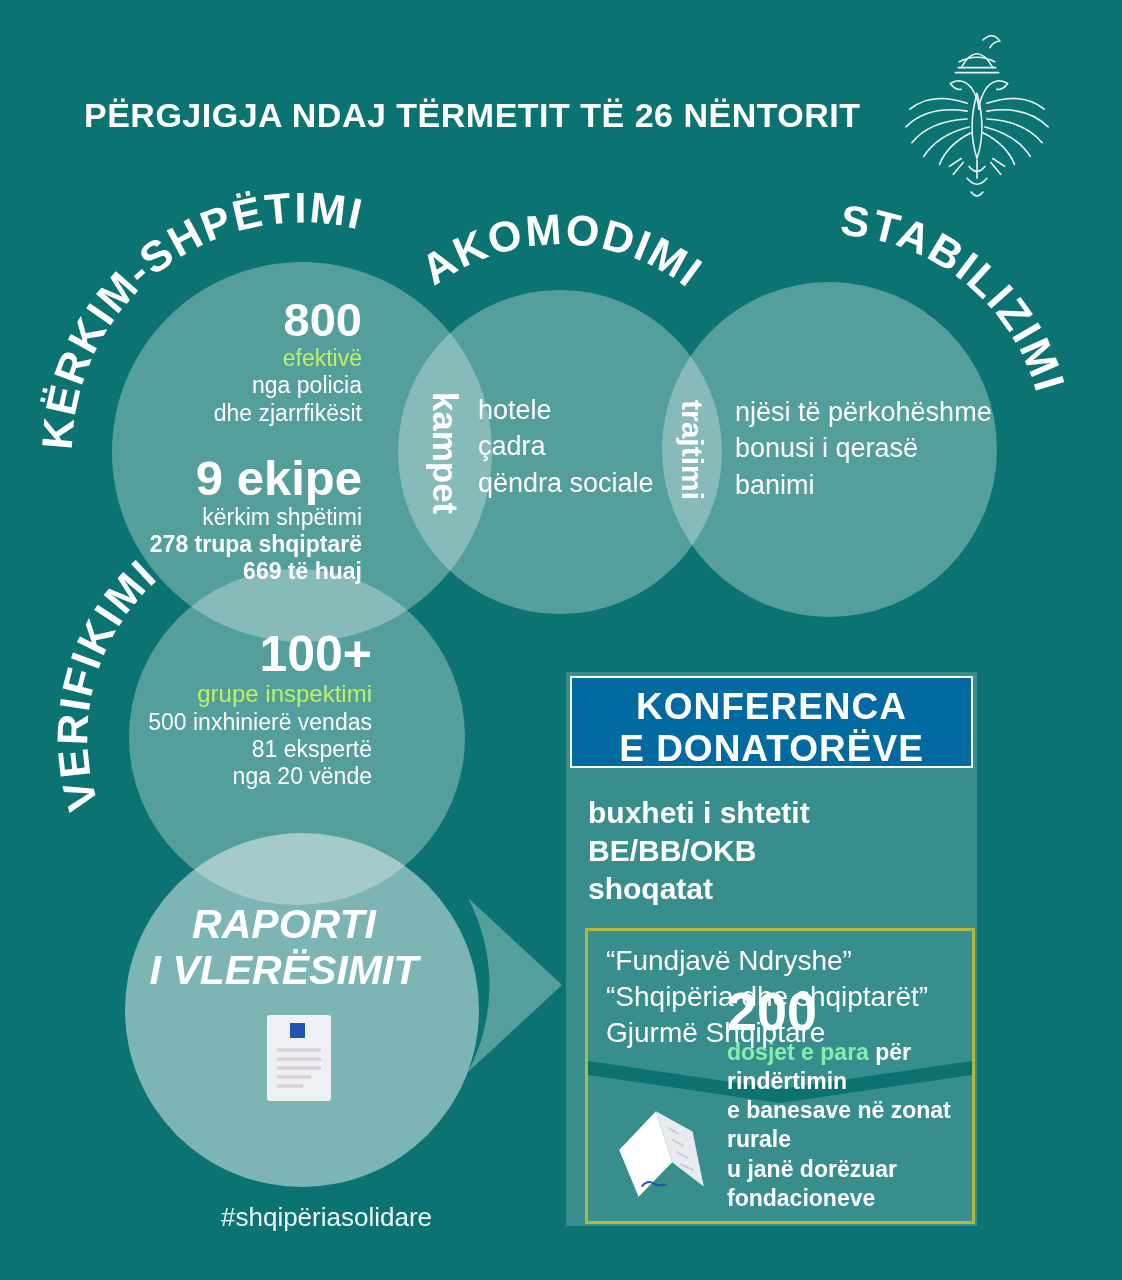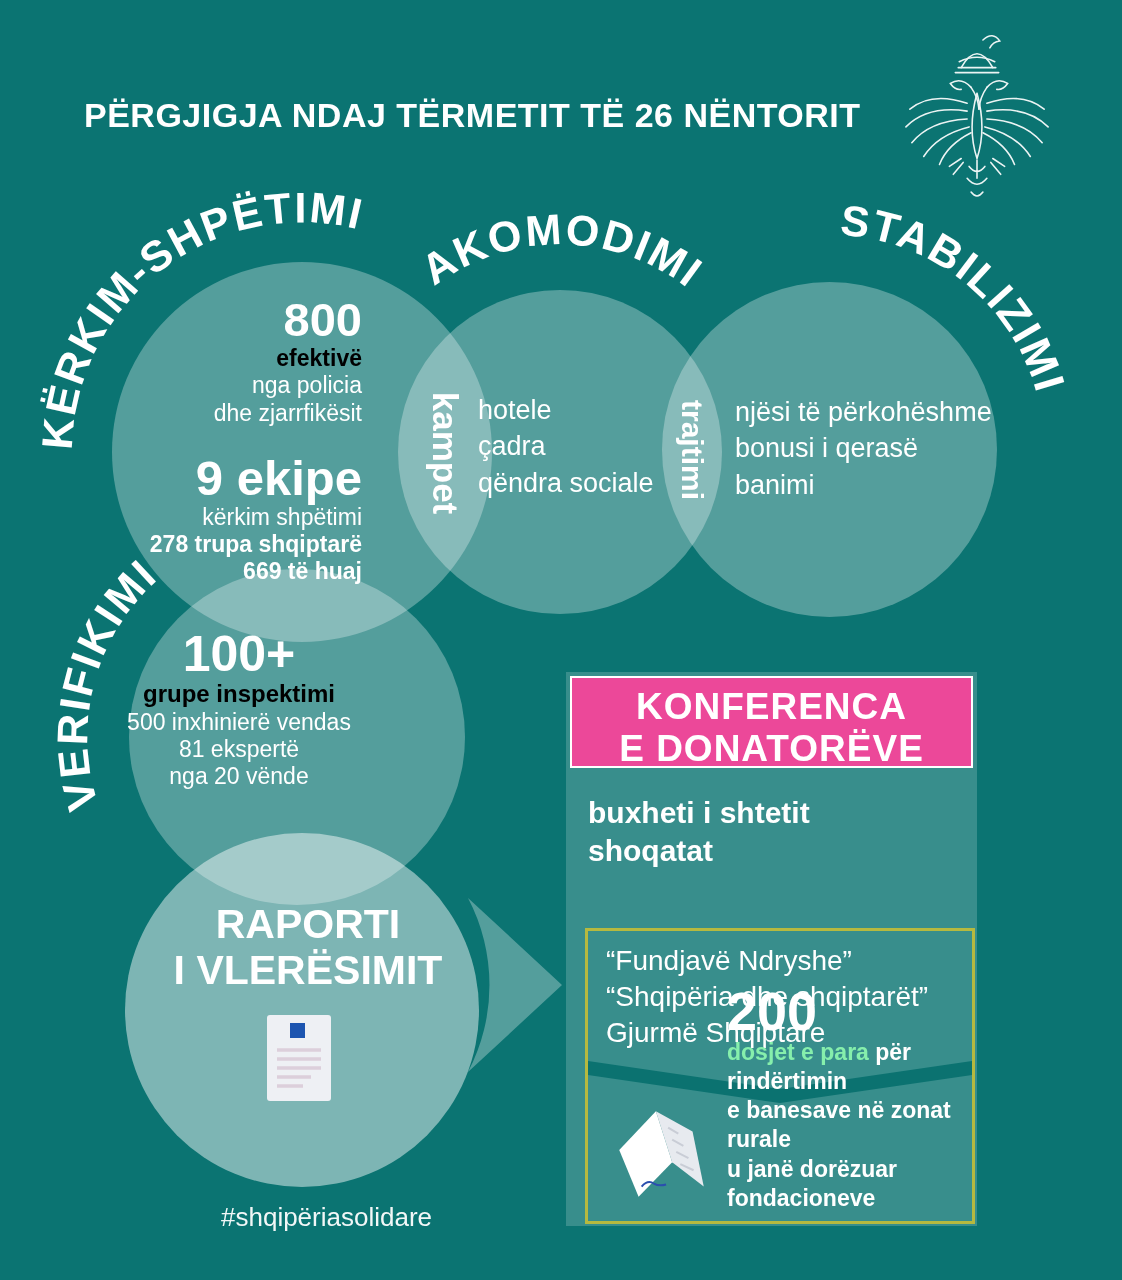--- a/index.html
+++ b/index.html
@@ -13,30 +13,30 @@
   .k-lens{left:345px;top:433px;width:200px;line-height:40px;font-size:35px;transform:rotate(90deg);}
   .t-lens{left:592px;top:430px;width:200px;line-height:40px;font-size:30px;transform:rotate(90deg);}
   .svg-overlay{left:0;top:0;pointer-events:none;}
   .arc-label{font-family:"Liberation Sans",sans-serif;font-weight:bold;font-size:43px;fill:#fff;letter-spacing:2px;}
   .stat-col{text-align:right;}
   .c1-content{left:132px;top:296px;width:230px;}
   .big{font-weight:bold;line-height:1.04;}
   .n800{font-size:47px;}
   .n9{font-size:49px;}
   .n100{font-size:50px;}
-  .ylabel{color:#000000;font-weight:bold;font-size:23px;line-height:1.2;}
+  .ylabel{color:#bef264;font-weight:normal;font-size:23px;line-height:1.2;}
   .light{font-size:23px;line-height:1.18;font-weight:normal;}
   .boldline{font-size:23px;line-height:1.2;font-weight:bold;}
   .spacer26{height:26px;}
   .c2-content{left:478px;top:392px;font-size:27px;line-height:1.35;font-weight:normal;}
   .c3-content{left:735px;top:394px;font-size:27px;line-height:1.35;font-weight:normal;}
-  .verif-content{left:124px;top:628px;width:230px;text-align:center;}
-  .raporti-title{left:148px;top:902px;width:320px;text-align:center;font-size:41px;font-weight:bold;line-height:1.12;}
+  .verif-content{left:142px;top:628px;width:230px;}
+  .raporti-title{left:124px;top:902px;width:320px;text-align:center;font-size:41px;font-weight:bold;line-height:1.12;font-style:italic;}
   .panel{left:566px;top:672px;width:411px;height:554px;background:rgba(255,255,255,.19);}
-  .panel-header{position:absolute;left:4px;right:4px;top:4px;height:80px;background:#ec4899;
+  .panel-header{position:absolute;left:4px;right:4px;top:4px;height:80px;background:#0369a1;
                 border:2px solid #fff;text-align:center;font-size:37px;font-weight:bold;
                 letter-spacing:1px;padding-top:8px;line-height:42px;}
   .budget{position:absolute;left:22px;top:122px;font-size:30px;font-weight:bold;line-height:1.26;}
   .ybox{position:absolute;left:2px;right:2px;top:256px;bottom:2px;border:3px solid #b6b93f;margin-left:17px;}
   .orgs{position:absolute;left:18px;top:12px;font-size:28px;line-height:1.28;font-weight:normal;}
   .chevron{position:absolute;left:0;right:0;top:128px;height:48px;}
   .bottom-row{position:absolute;left:21px;right:6px;bottom:6px;display:flex;align-items:flex-end;}
   .folder-wrap{width:112px;flex:0 0 112px;}
   .stat200-col{padding-left:6px;padding-bottom:2px;}
   .n200{font-size:54px;font-weight:bold;line-height:1;}
@@ -145,20 +145,21 @@
     <line x1="11" y1="72" x2="37" y2="72" stroke="#dccfdb" stroke-width="3.5"></line>
   </svg>
 
   <div class="abs panel">
     <div class="panel-header">
       <div>KONFERENCA</div>
       <div>E DONATORËVE</div>
     </div>
     <div class="budget">
       <div>buxheti i shtetit</div>
+      <div>BE/BB/OKB</div>
       <div>shoqatat</div>
     </div>
     <div class="ybox">
       <div class="orgs">
         <div>“Fundjavë Ndryshe”</div>
         <div>“Shqipëria dhe shqiptarët”</div>
         <div>Gjurmë Shqiptare</div>
       </div>
       <svg class="chevron" viewBox="0 0 400 48" preserveAspectRatio="none" width="100%" height="48">
         <polygon points="0,2 200,30 400,2 400,16 200,44 0,16" fill="#0b7270"></polygon>

